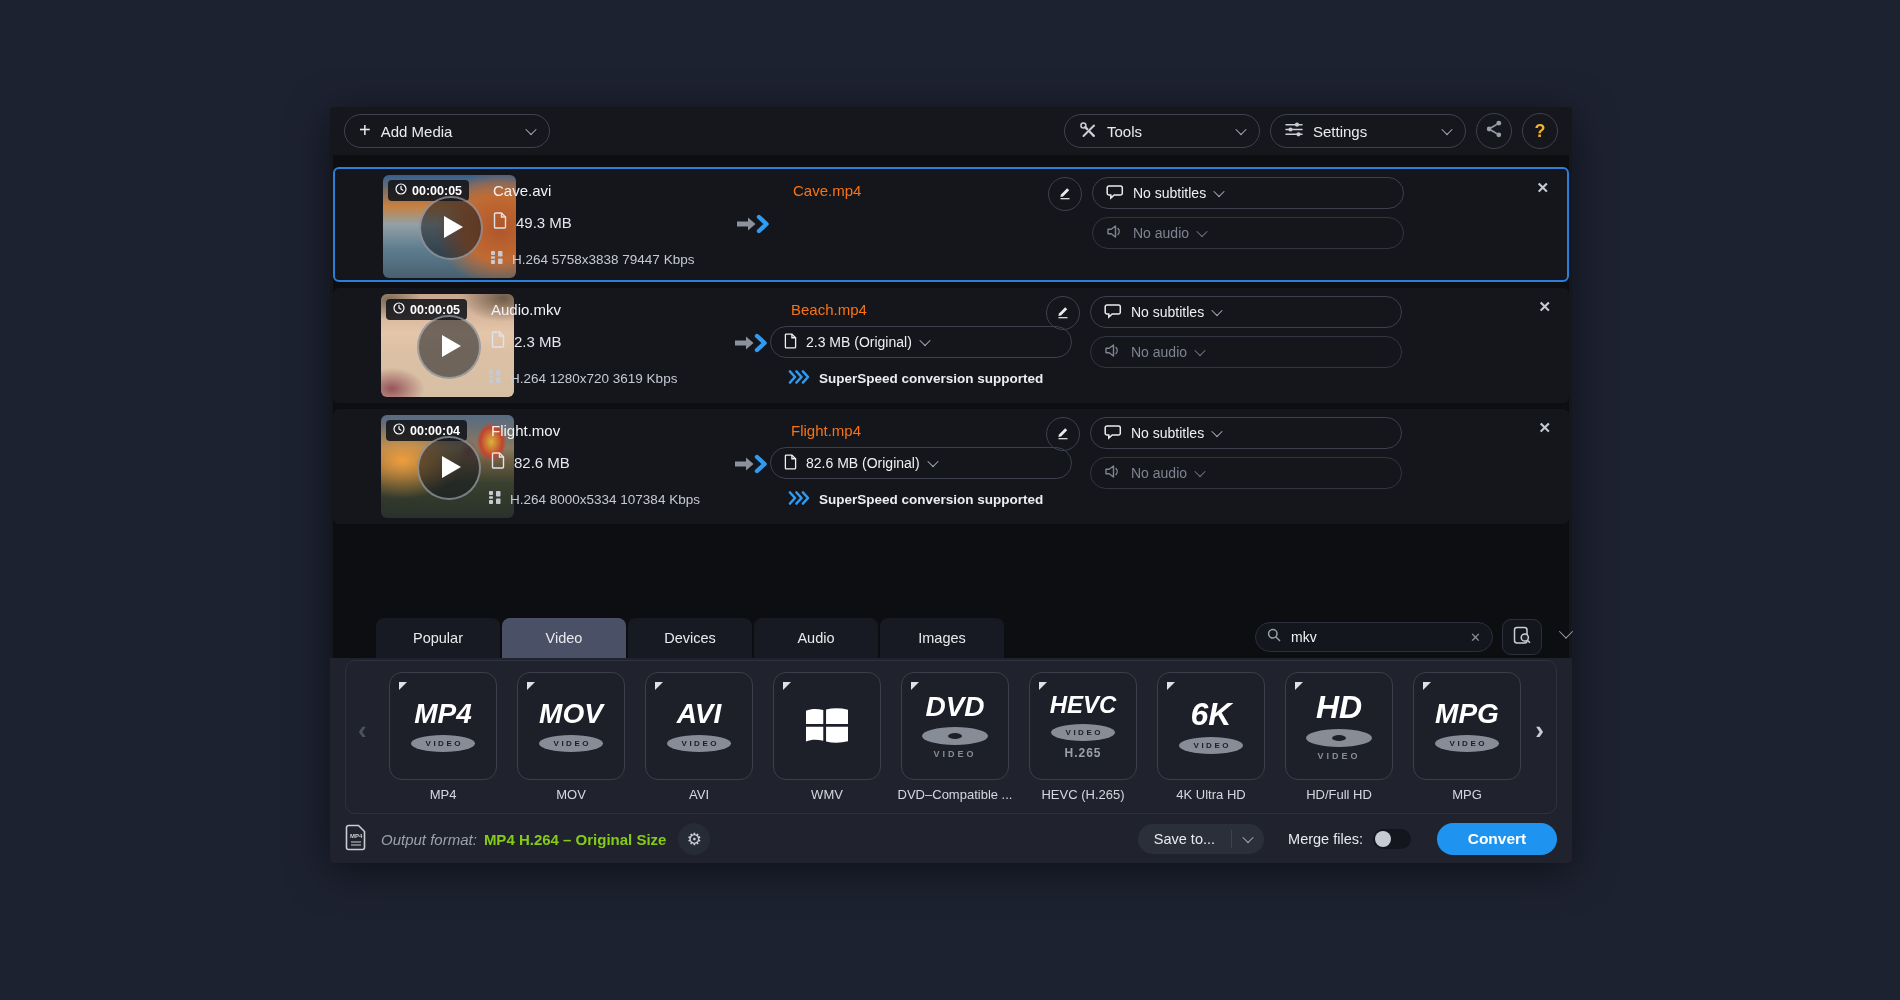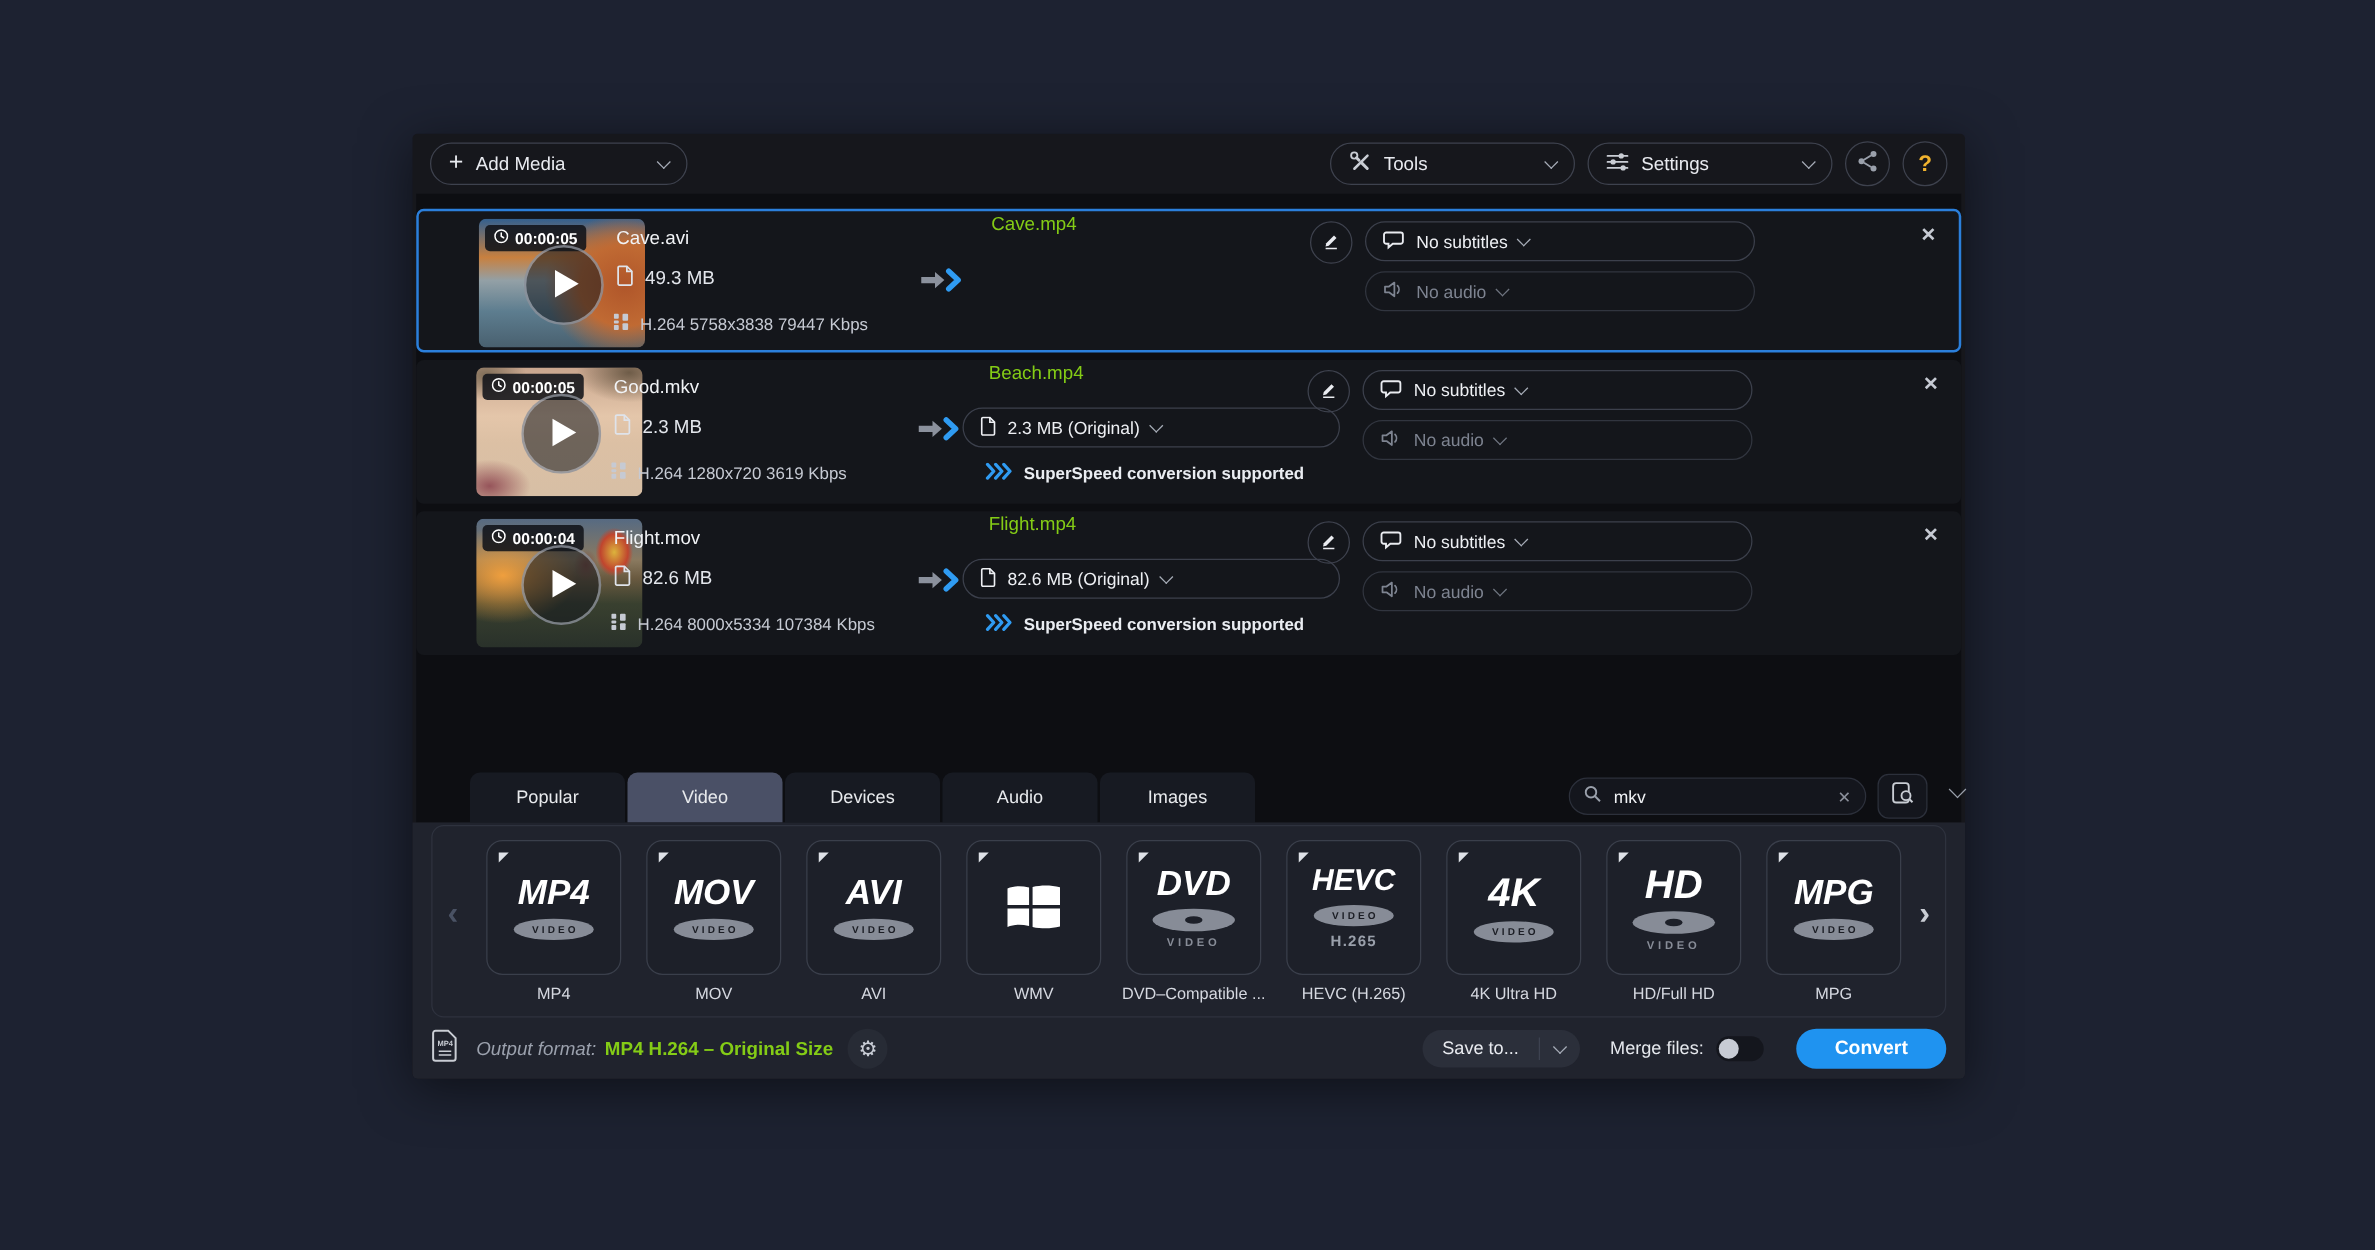--- a/index.html
+++ b/index.html
@@ -50,21 +50,21 @@
   .play{position:absolute;left:50%;top:50%;width:60px;height:60px;margin:-31px 0 0 -31px;
     border-radius:50%;background:rgba(20,23,30,.55);border:2px solid rgba(195,200,212,.55);cursor:pointer;}
   .play::after{content:"";position:absolute;left:23px;top:18px;border-left:19px solid #fff;
     border-top:11px solid transparent;border-bottom:11px solid transparent;}
   .fname{position:absolute;left:158px;top:13px;font-size:15px;color:#f1f3f6;}
   .fsize{position:absolute;left:158px;top:43px;display:flex;align-items:center;gap:9px;
     color:#e3e6ec;font-size:15px;}
   .fcodec{position:absolute;left:156px;top:81px;display:flex;align-items:center;gap:9px;
     color:#c6cad3;font-size:13.5px;}
   .arrow-ic{position:absolute;left:400px;top:45px;}
-  .out-name{position:absolute;left:458px;top:2px;font-size:15px;color:#84cc16;}
+  .out-name{position:absolute;left:458px;top:13px;font-size:15px;color:#f97316;}
   .dd{border:1px solid #3c404c;border-radius:16px;height:32px;display:flex;align-items:center;
     gap:9px;padding:0 13px;box-sizing:border-box;font-size:14px;color:#eef0f4;cursor:pointer;}
   .out-dd{position:absolute;left:437px;top:38px;width:302px;}
   .superspeed{position:absolute;left:455px;top:82px;display:flex;align-items:center;gap:9px;
     font-size:13.5px;font-weight:600;color:#eaedf2;}
   .edit-btn{position:absolute;left:713px;top:8px;width:34px;height:34px;border-radius:50%;
     border:1px solid #3e424e;display:flex;align-items:center;justify-content:center;
     box-sizing:border-box;cursor:pointer;}
   .sub-dd{position:absolute;left:757px;top:8px;width:312px;}
   .aud-dd{position:absolute;left:757px;top:48px;width:312px;color:#7e8491;border-color:#31353f;}
@@ -252,21 +252,21 @@
       <div class="thumb thumb-beach">
         <div class="time-badge">
           <span><svg width="12" height="12" viewBox="0 0 12 12">
                 <circle cx="6" cy="6" r="5" fill="none" stroke="#fff" stroke-width="1.2"></circle>
                 <path d="M6 3.3V6l1.9 1.2" stroke="#fff" stroke-width="1.2" fill="none" stroke-linecap="round"></path>
               </svg></span>
           <span>00:00:05</span>
         </div>
         <div class="play"></div>
       </div>
-      <div class="fname">Good.mkv</div>
+      <div class="fname">Audio.mkv</div>
       <div class="fsize">
         <span><svg width="14" height="17" viewBox="0 0 14 17">
               <path d="M2.5 1h6l4 4v10a1 1 0 0 1-1 1h-9a1 1 0 0 1-1-1V2a1 1 0 0 1 1-1z" fill="none" stroke="#dfe3ea" stroke-width="1.4"></path>
               <path d="M8.5 1v4h4" fill="none" stroke="#dfe3ea" stroke-width="1.4"></path>
             </svg></span>
         <span>2.3 MB</span>
       </div>
       <div class="fcodec">
         <span><svg width="12" height="15" viewBox="0 0 12 15" fill="#c6cad3">
               <rect x="0" y="1" width="4" height="4" rx="0.8"></rect>
@@ -479,21 +479,21 @@
           <div class="tile">
             <div class="tile-logo" style="font-size:24px">HEVC</div>
             <div class="tile-badge">VIDEO</div>
             <div class="tile-sub">H.265</div>
           </div>
           <div class="tile-label">HEVC (H.265)</div>
         </div>
 
         <div class="tile-wrap">
           <div class="tile">
-            <div class="tile-logo" style="font-size:32px">4K</div>
+            <div class="tile-logo" style="font-size:32px">6K</div>
             <div class="tile-badge">VIDEO</div>
           </div>
           <div class="tile-label">4K Ultra HD</div>
         </div>
 
         <div class="tile-wrap">
           <div class="tile">
             <div class="tile-logo" style="font-size:32px">HD</div>
             <div class="tile-disc"></div>
             <div class="tile-discword">VIDEO</div>

